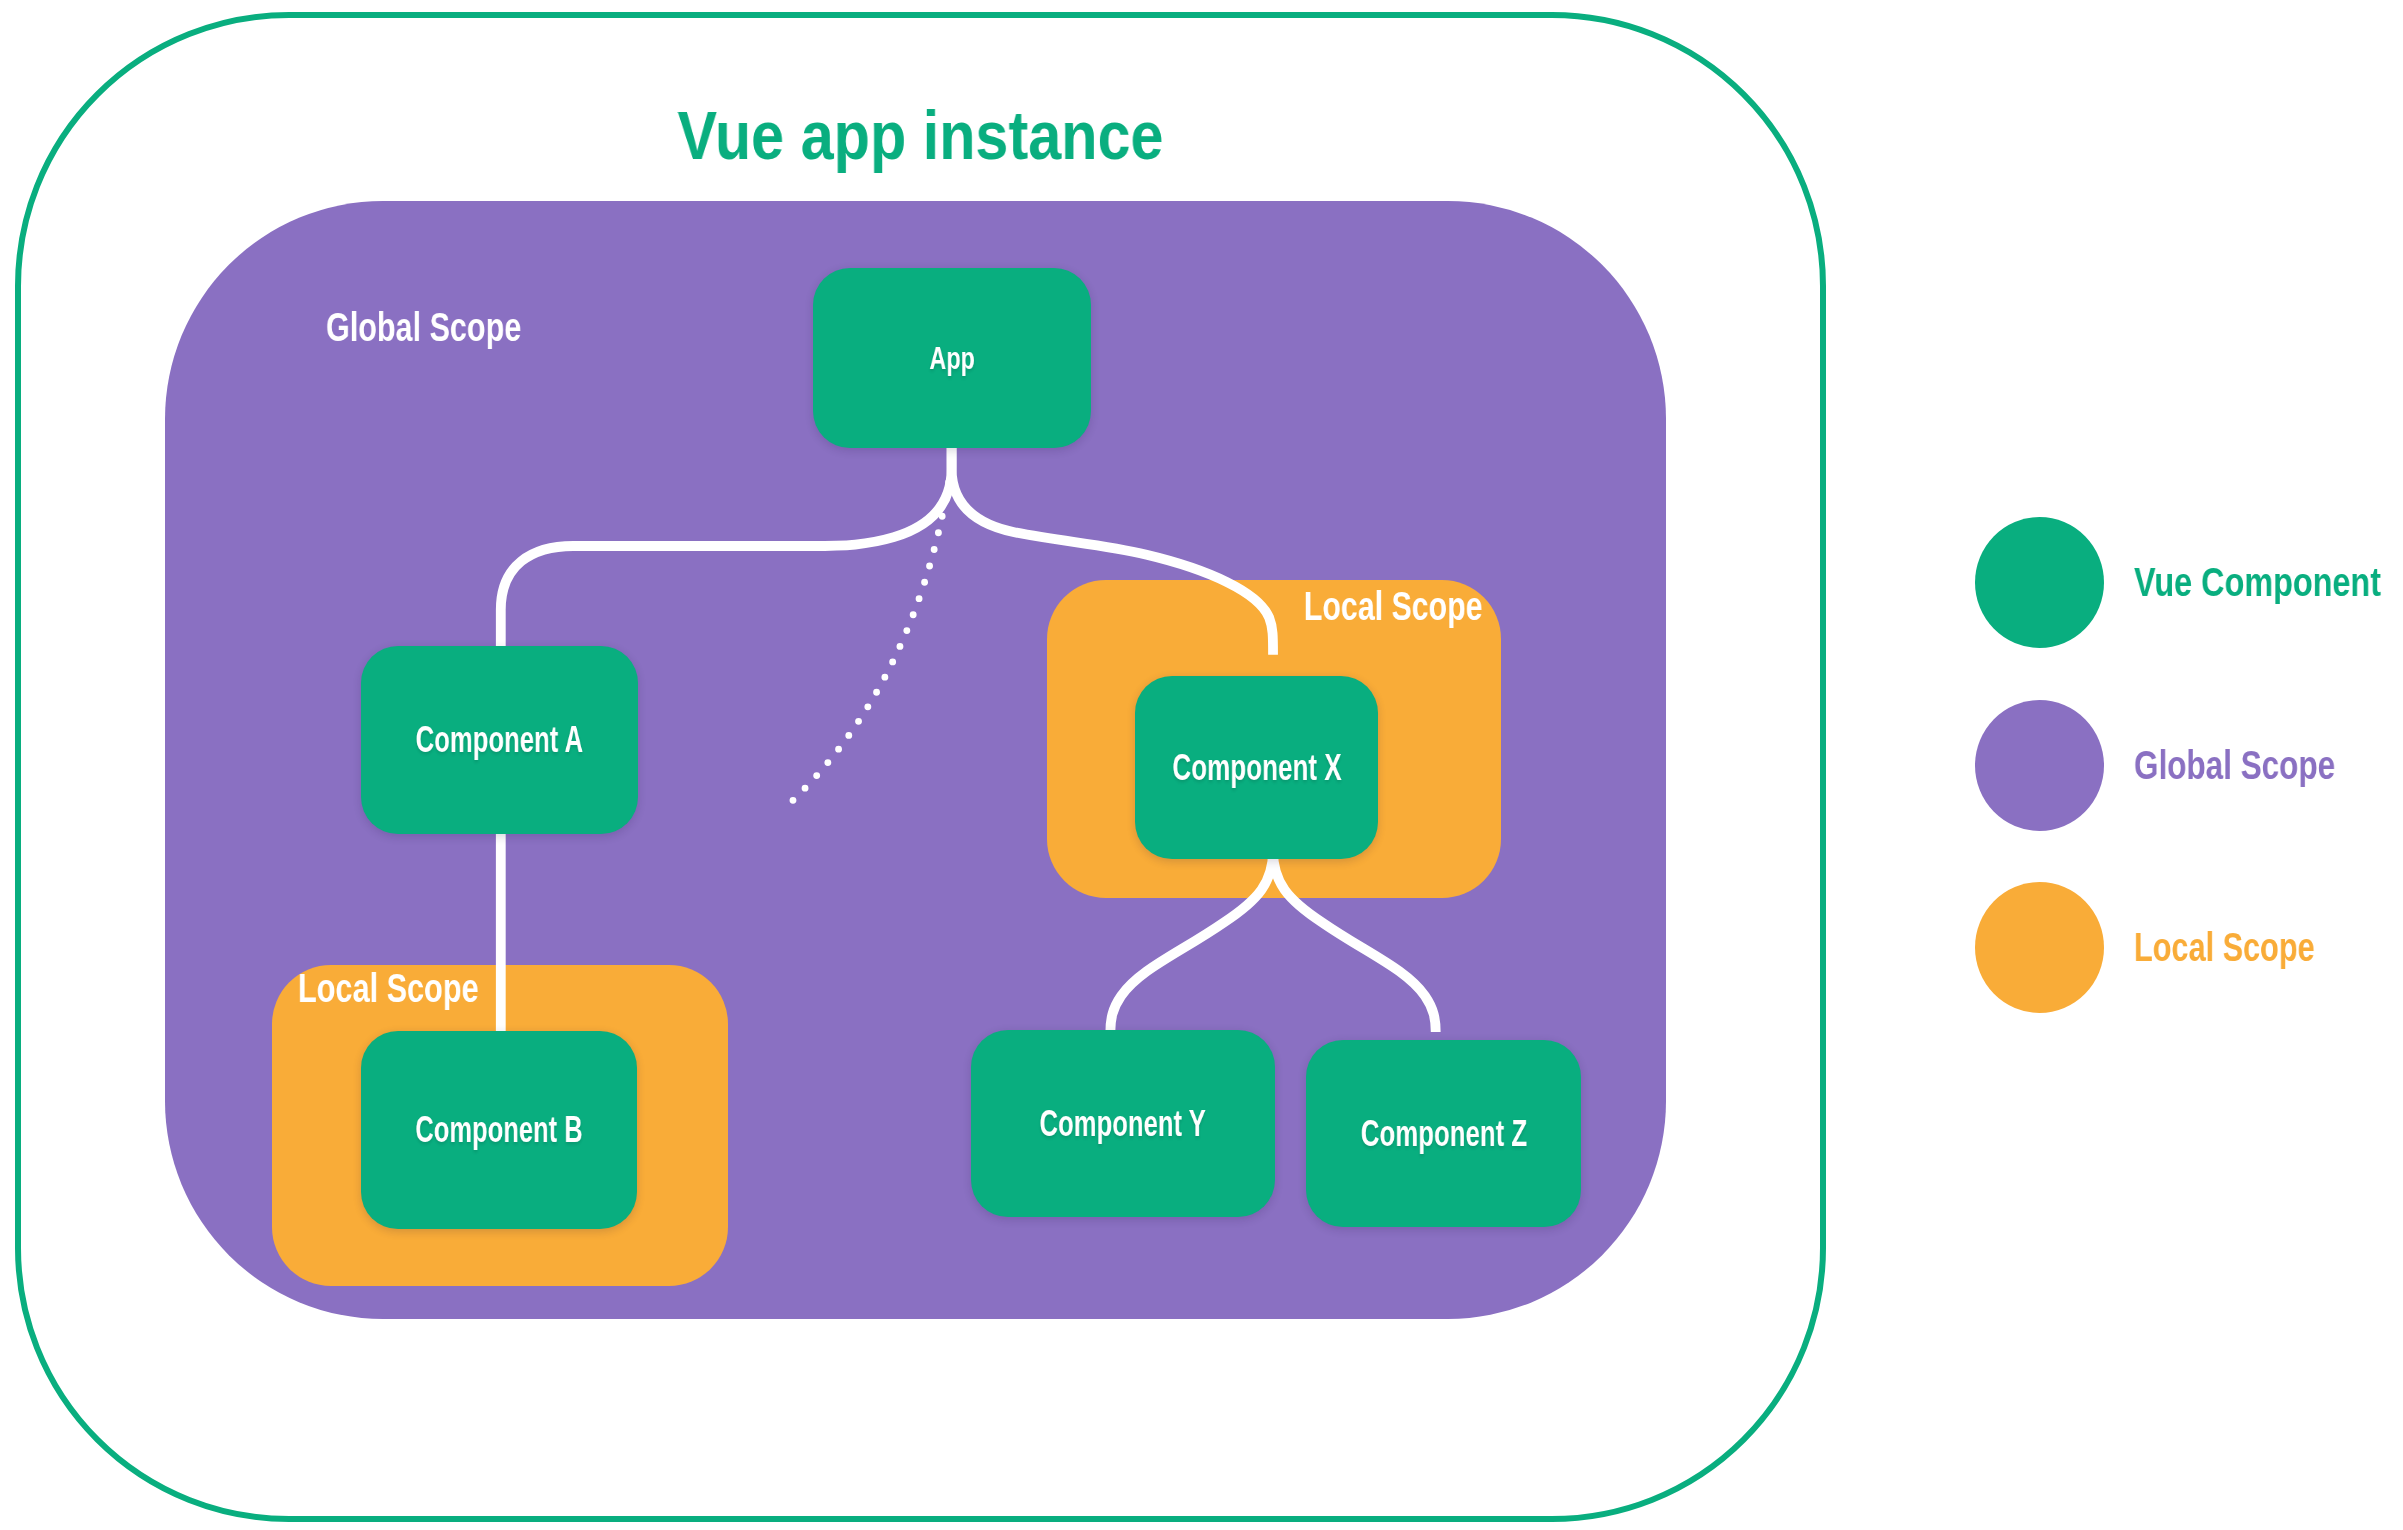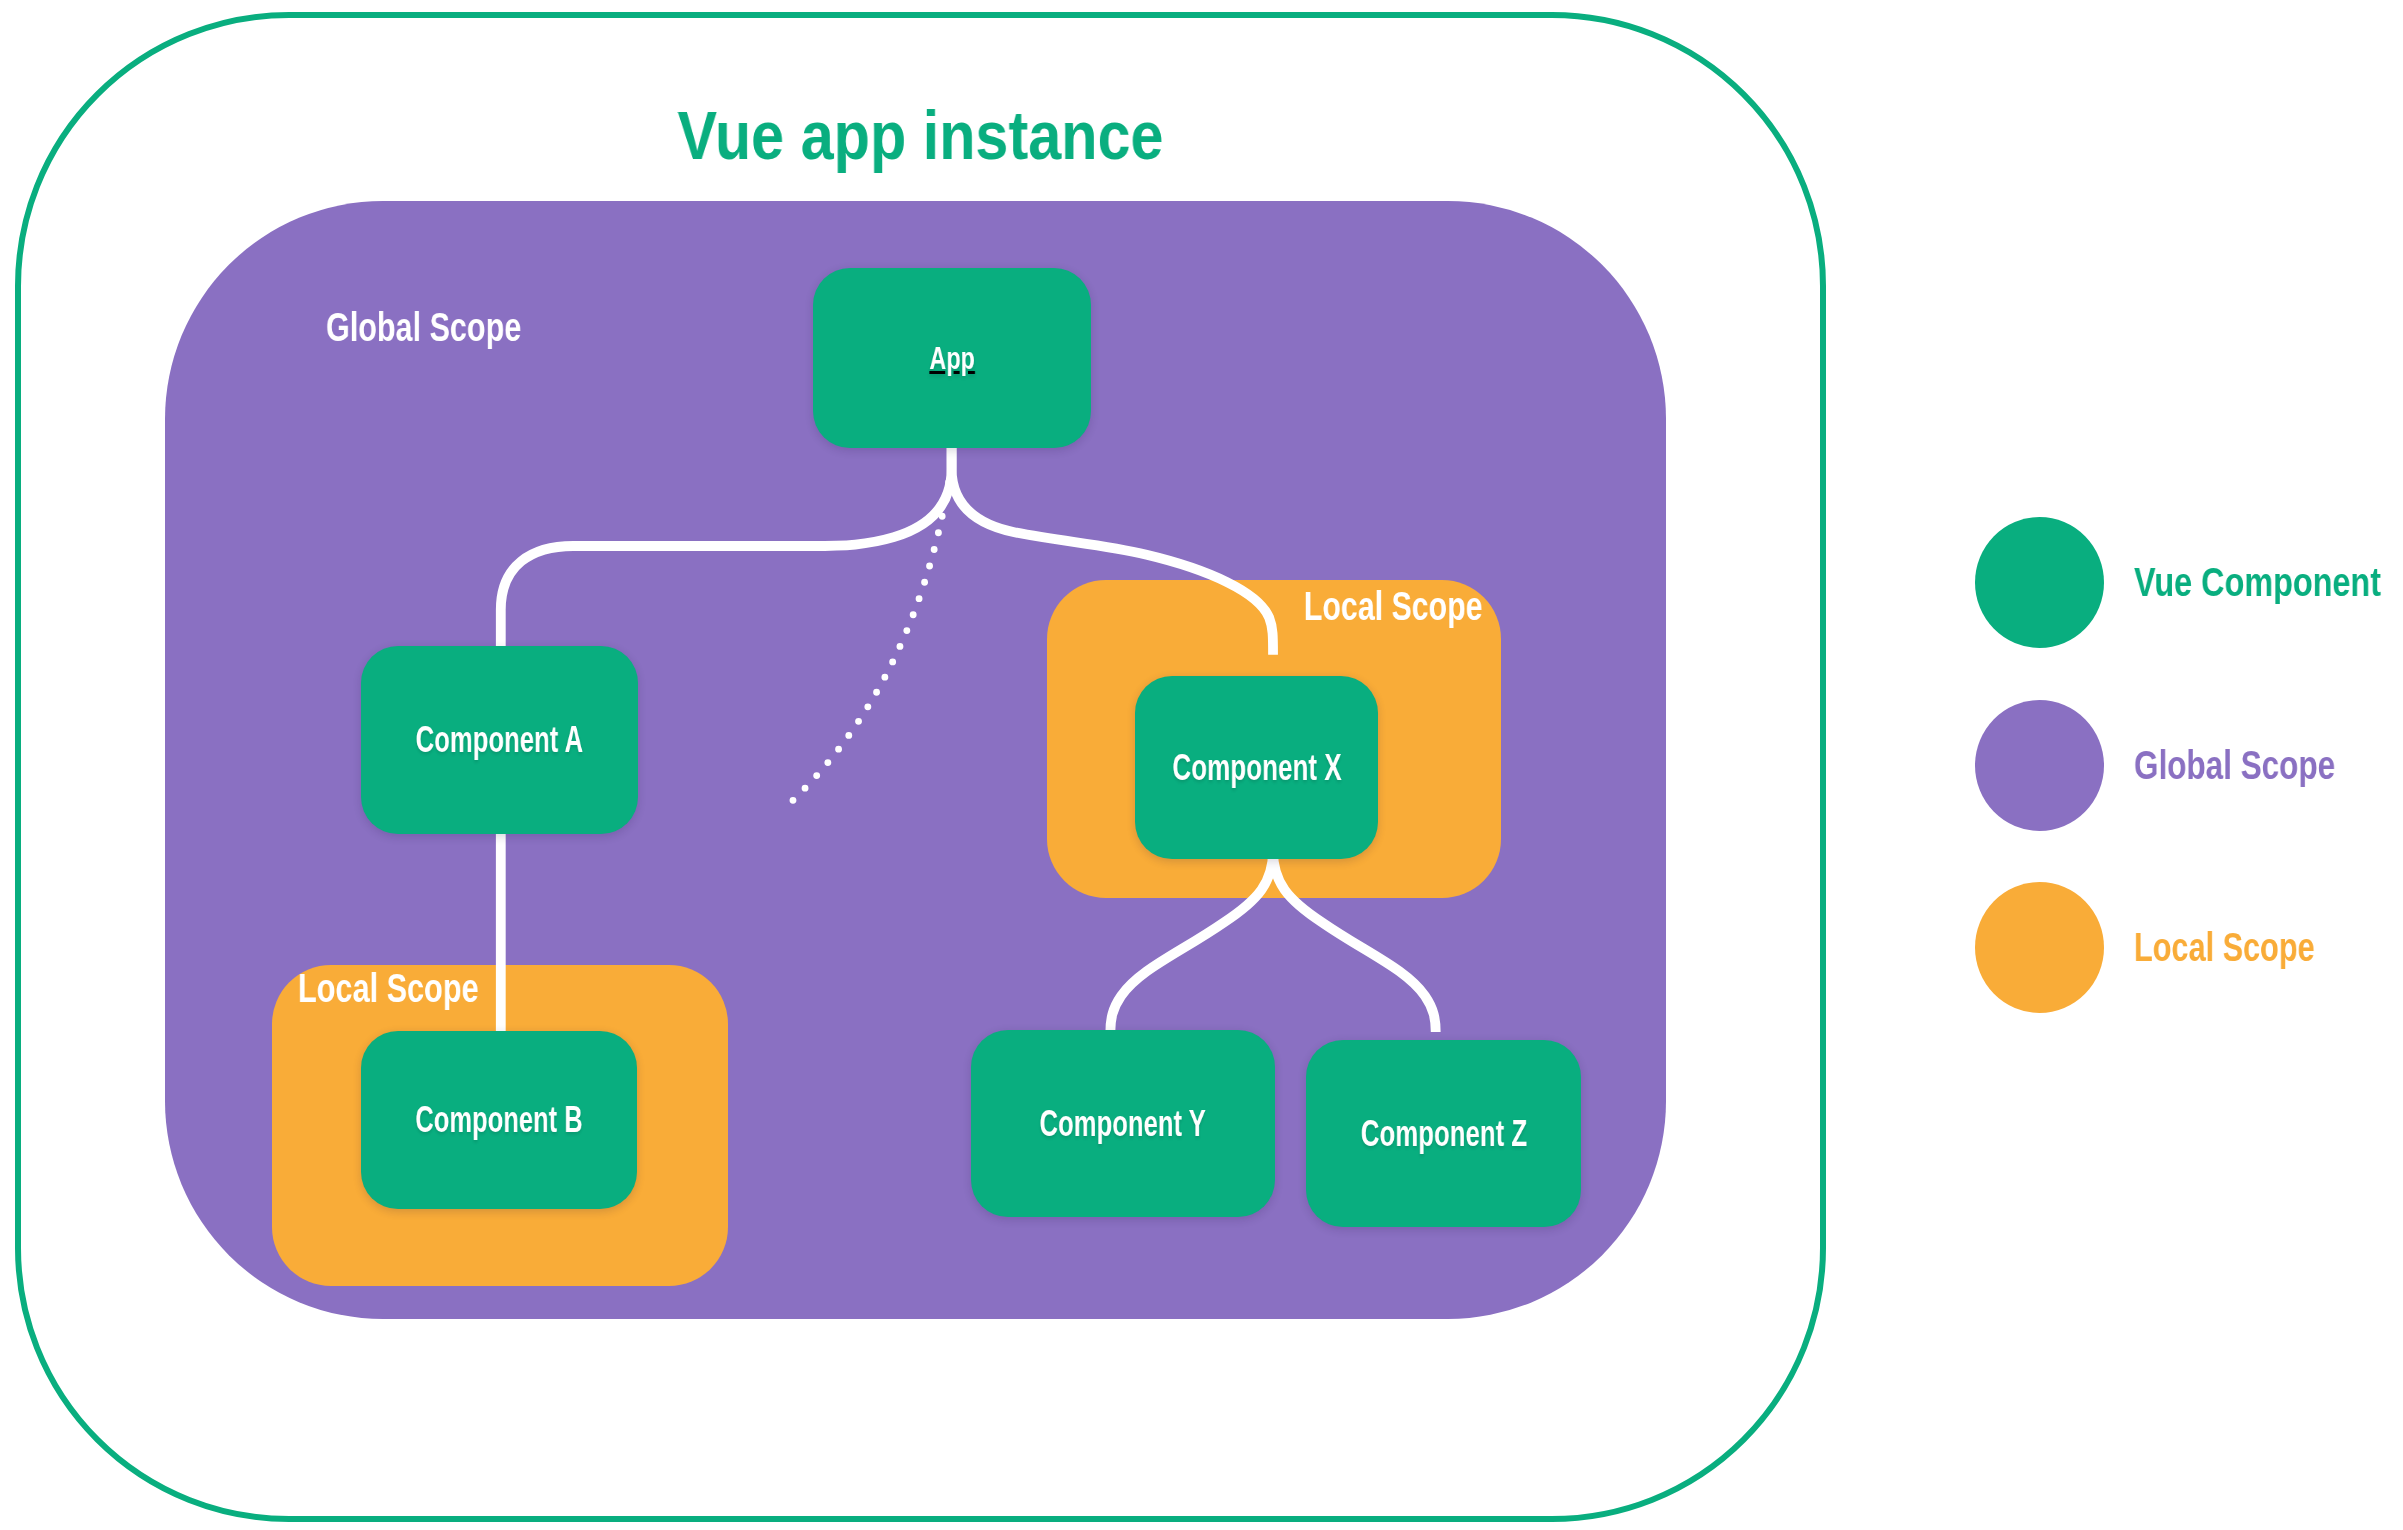--- a/index.html
+++ b/index.html
@@ -49,24 +49,24 @@
     background: var(--green); border-radius: 37px;
     box-shadow: 0 2.9px 8.8px rgba(30,16,60,0.16);
     display: flex; align-items: center; justify-content: center;
   }
   .node-label {
     font-size: 36px; font-weight: bold; color: #ffffff;
     line-height: 36px; white-space: nowrap;
     text-shadow: 0 2px 3.9px rgba(0,0,0,0.14);
   }
   .label-high { transform: translateY(-27.4px); }
-  #node-app { left: 813px; top: 268px; width: 278px; height: 180px; text-decoration: underline; }
+  #node-app { left: 813px; top: 268px; width: 278px; height: 180px; }
   #node-a   { left: 361px; top: 646px; width: 277px; height: 188px; }
   #node-x   { left: 1135px; top: 676px; width: 243px; height: 183px; }
-  #node-b   { left: 361px; top: 1031px; width: 276px; height: 178px; }
+  #node-b   { left: 361px; top: 1031px; width: 276px; height: 198px; }
   #node-y   { left: 971px; top: 1030px; width: 304px; height: 187px; }
   #node-z   { left: 1306px; top: 1030px; width: 275px; height: 187px; margin-top: 10px; }
 
   
   #connectors { left: 0; top: 0; }
   .connector { fill: none; stroke: #ffffff; stroke-width: 10px; }
   .connector-dotted {
     fill: none; stroke: #ffffff; stroke-width: 7px;
     stroke-linecap: round; stroke-dasharray: 0 17.5;
   }

